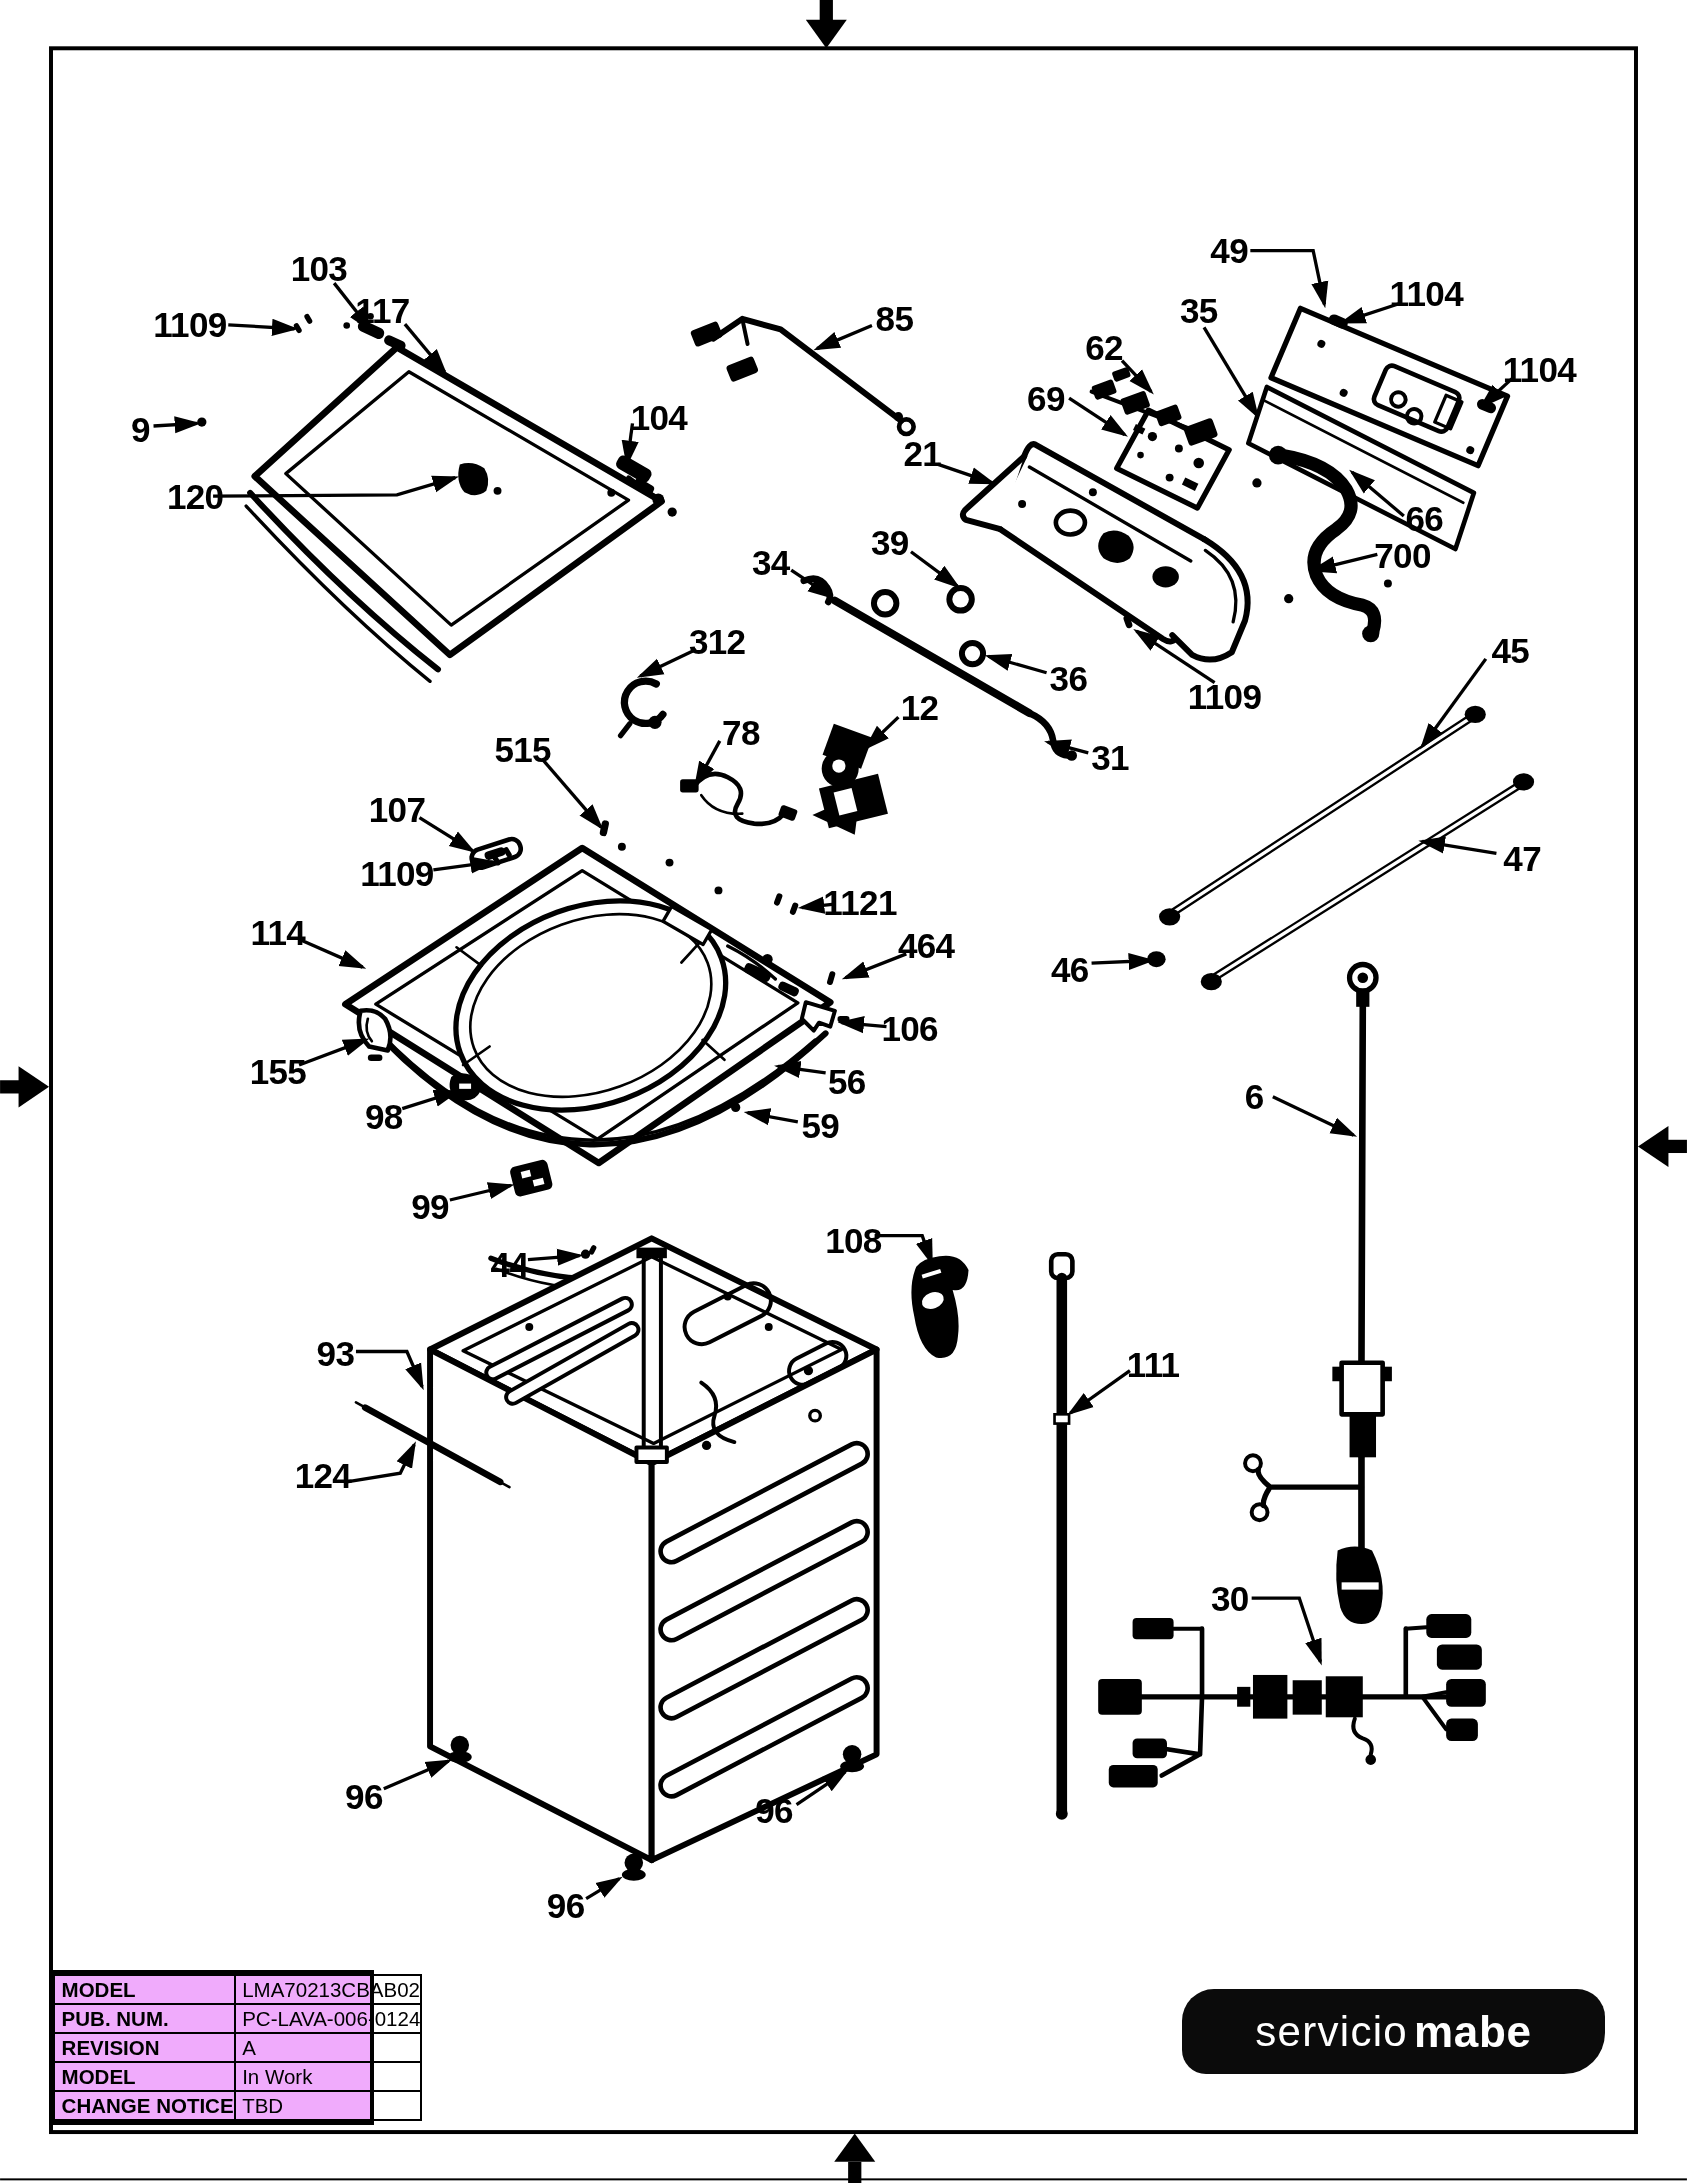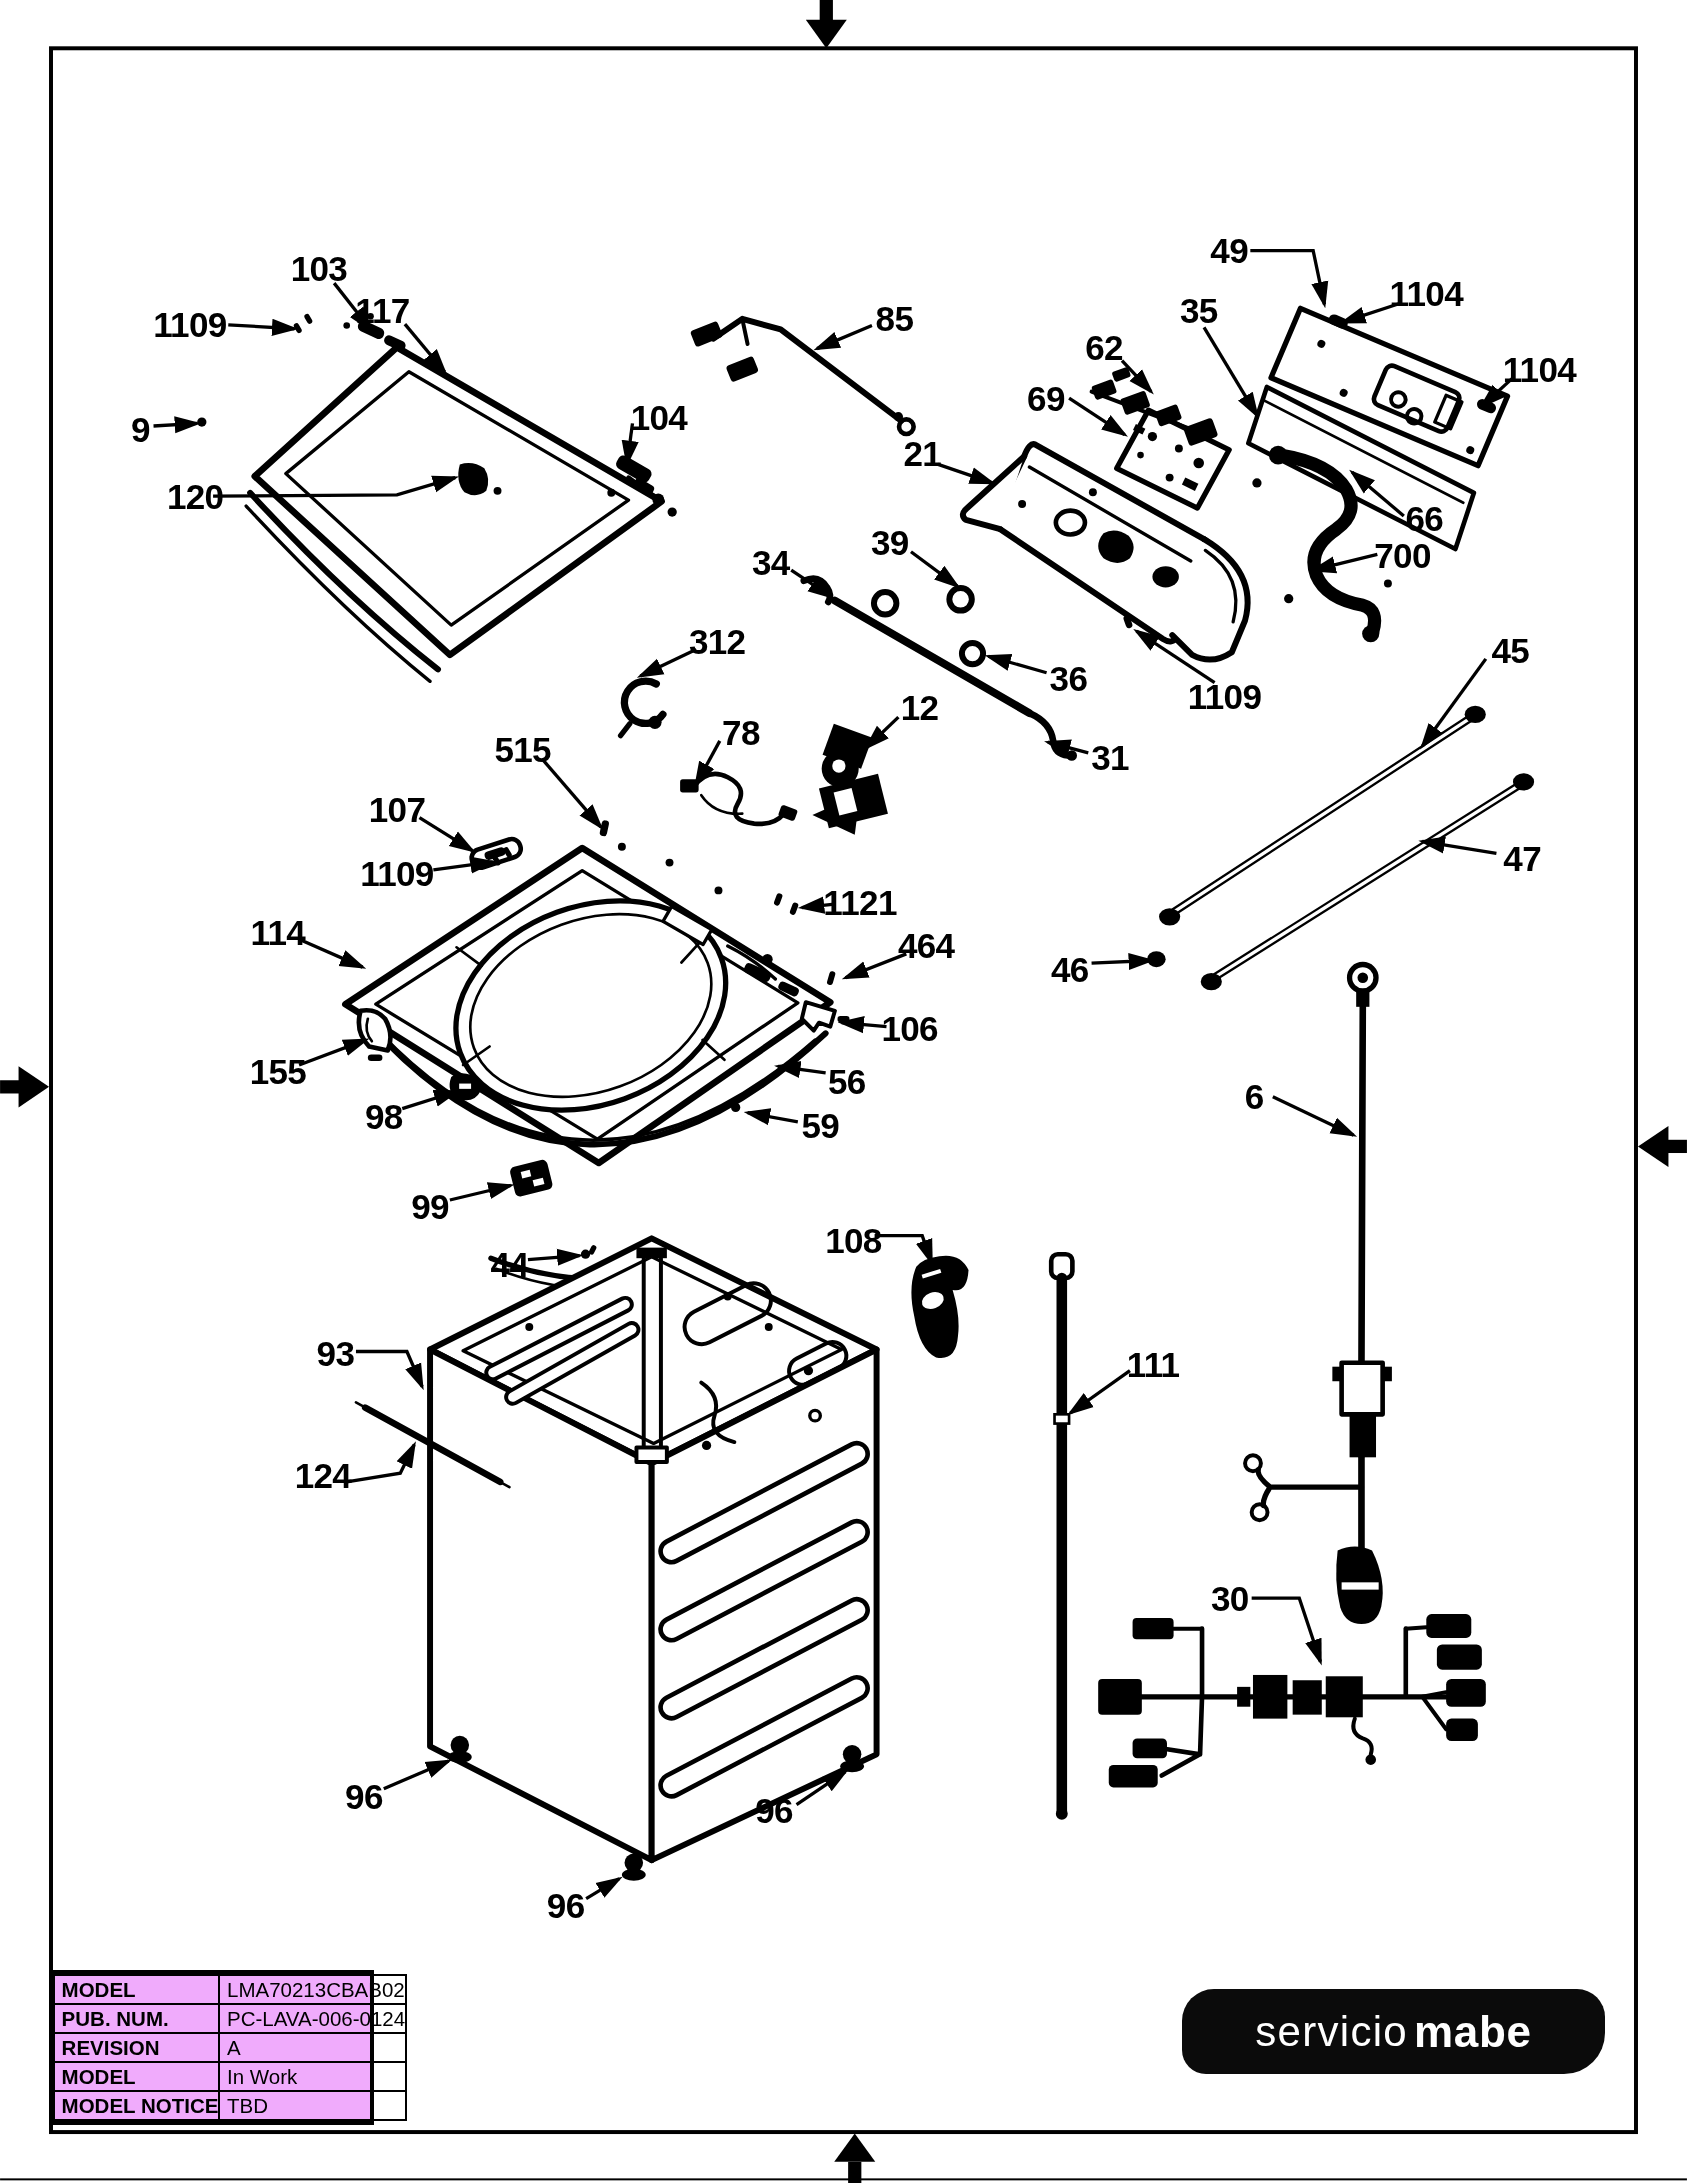--- a/index.html
+++ b/index.html
@@ -480,21 +480,21 @@
     </tr>
     <tr>
       <th>REVISION</th>
       <td>A</td>
     </tr>
     <tr>
       <th>MODEL</th>
       <td>In Work</td>
     </tr>
     <tr>
-      <th>MODEL NOTICE</th>
+      <th>CHANGE NOTICE</th>
       <td>TBD</td>
     </tr>
   </tbody>
     </table>
 </div>
 
 <div class="logo">
   <span class="servicio">servicio</span>
   <span class="mabe">mabe</span>
 </div>

